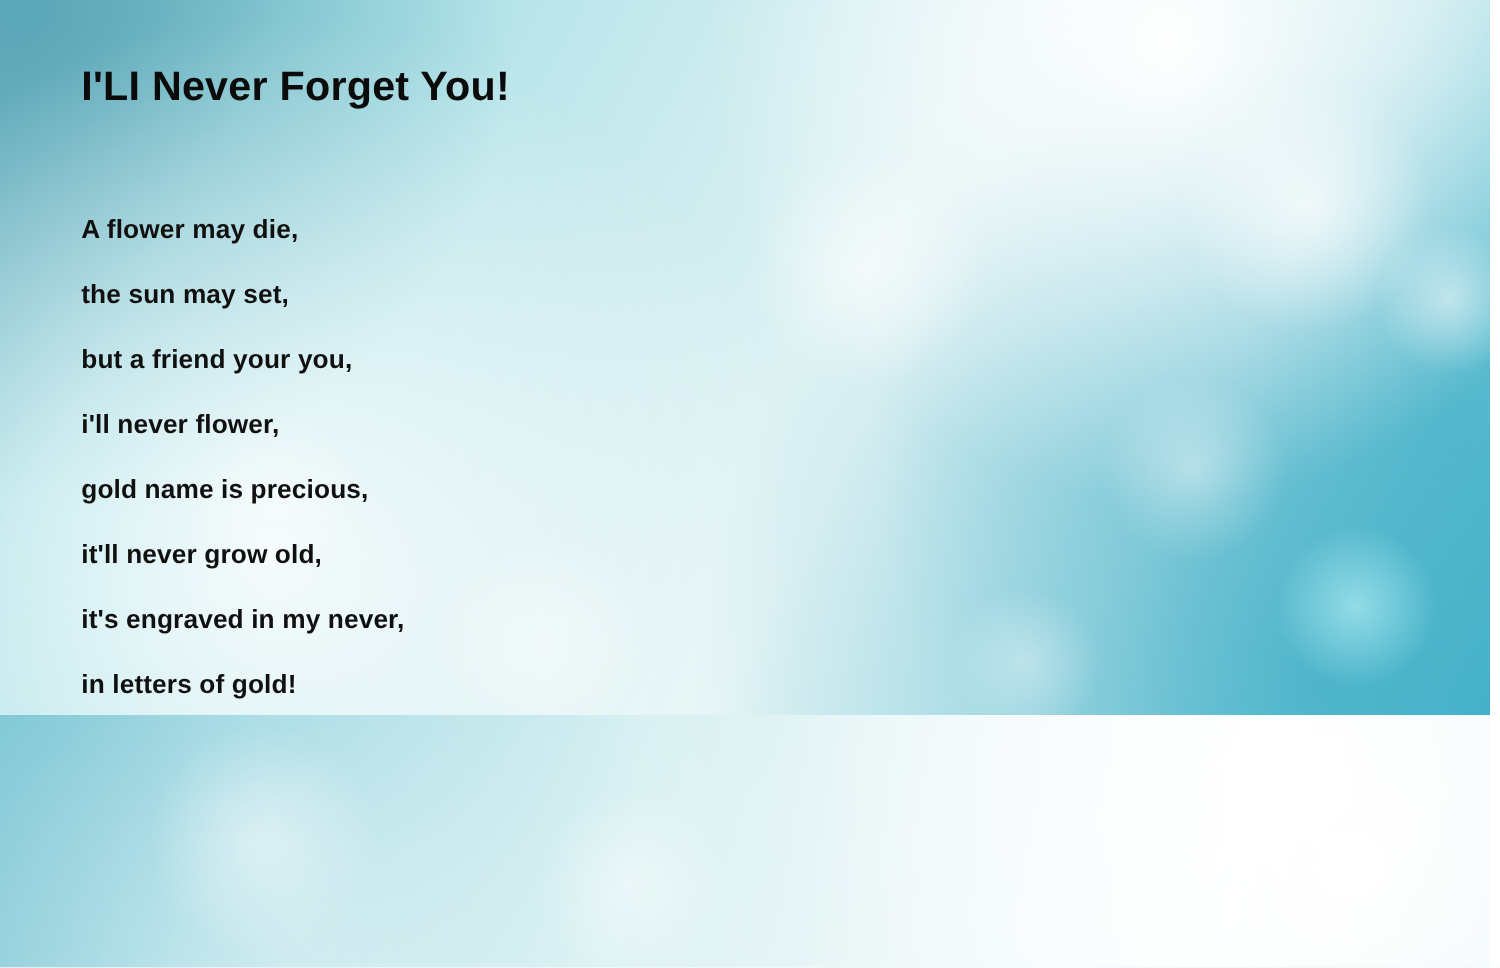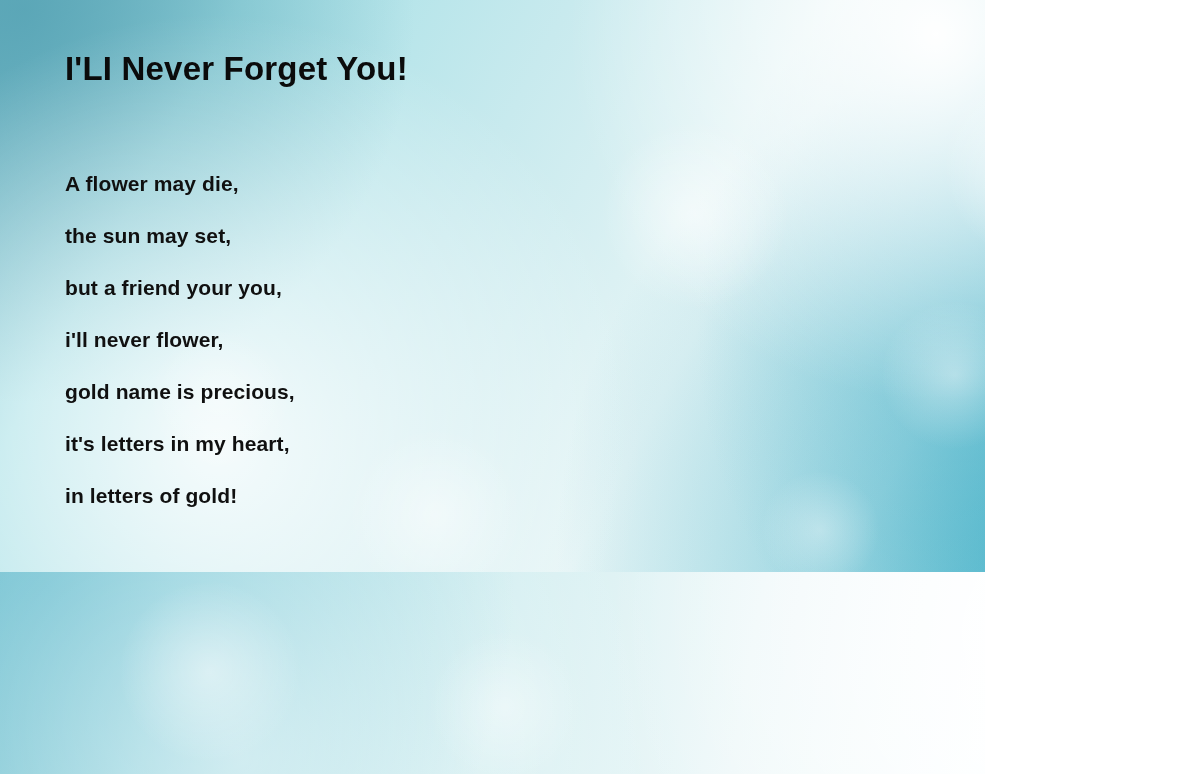--- a/index.html
+++ b/index.html
@@ -3,21 +3,21 @@
 <meta charset="utf-8">
 <style>
   html, body {
     margin: 0;
     padding: 0;
     background: #ffffff;
   }
 
   .page {
     position: relative;
-    width: 985px;
+    width: 1192px;
     height: 774px;
     overflow: hidden;
     font-family: "Liberation Sans", sans-serif;
     background: #dff1f3;
   }
 
   
   .poem-panel {
     position: absolute;
     left: 0;
@@ -138,21 +138,22 @@
     <span class="bokeh b8"></span>
 
     <h1 class="poem-title">I'LI Never Forget You!</h1>
 
     <div class="poem-body">
       <div class="poem-line">A flower may die,</div>
       <div class="poem-line">the sun may set,</div>
       <div class="poem-line">but a friend your you,</div>
       <div class="poem-line">i'll never flower,</div>
       <div class="poem-line">gold name is precious,</div>
-      <div class="poem-line">it's letters in my heart,</div>
+      <div class="poem-line">it'll never grow old,</div>
+      <div class="poem-line">it's engraved in my never,</div>
       <div class="poem-line">in letters of gold!</div>
     </div>
   </div>
 
   <div class="author-panel">
     <span class="bokeh ab1"></span>
     <span class="bokeh ab2"></span>
     <span class="bokeh ab3"></span>
   </div>
 

